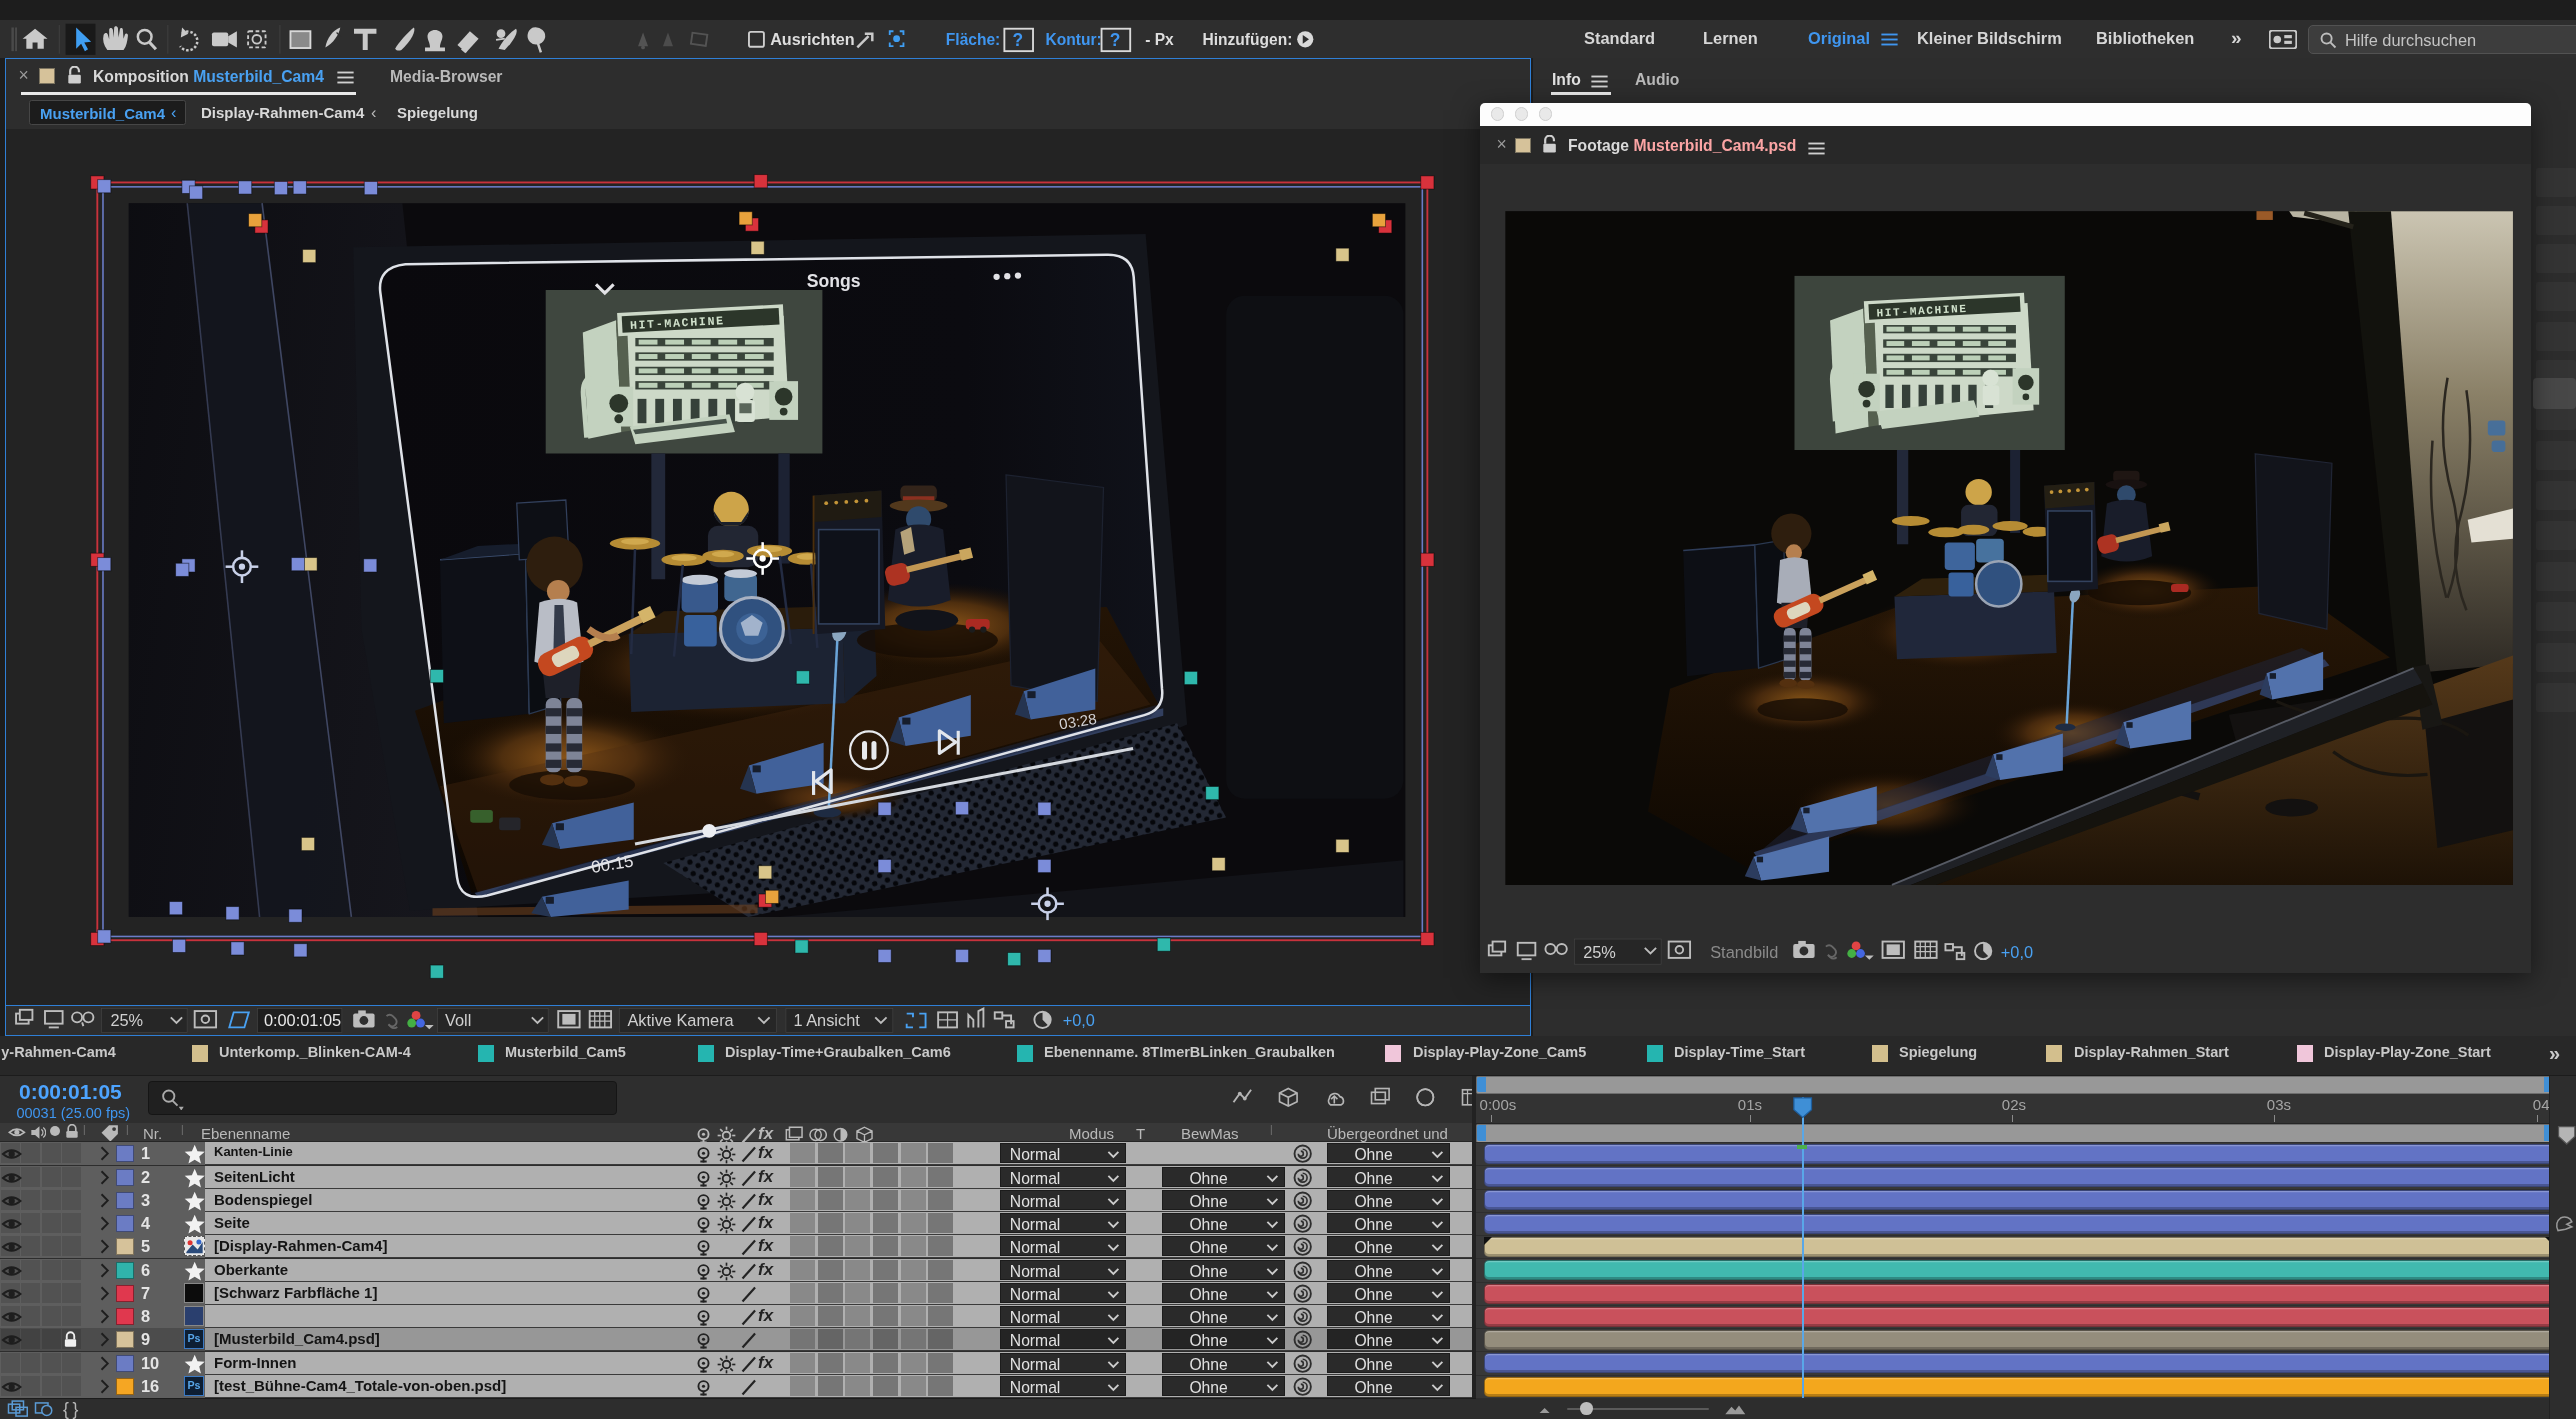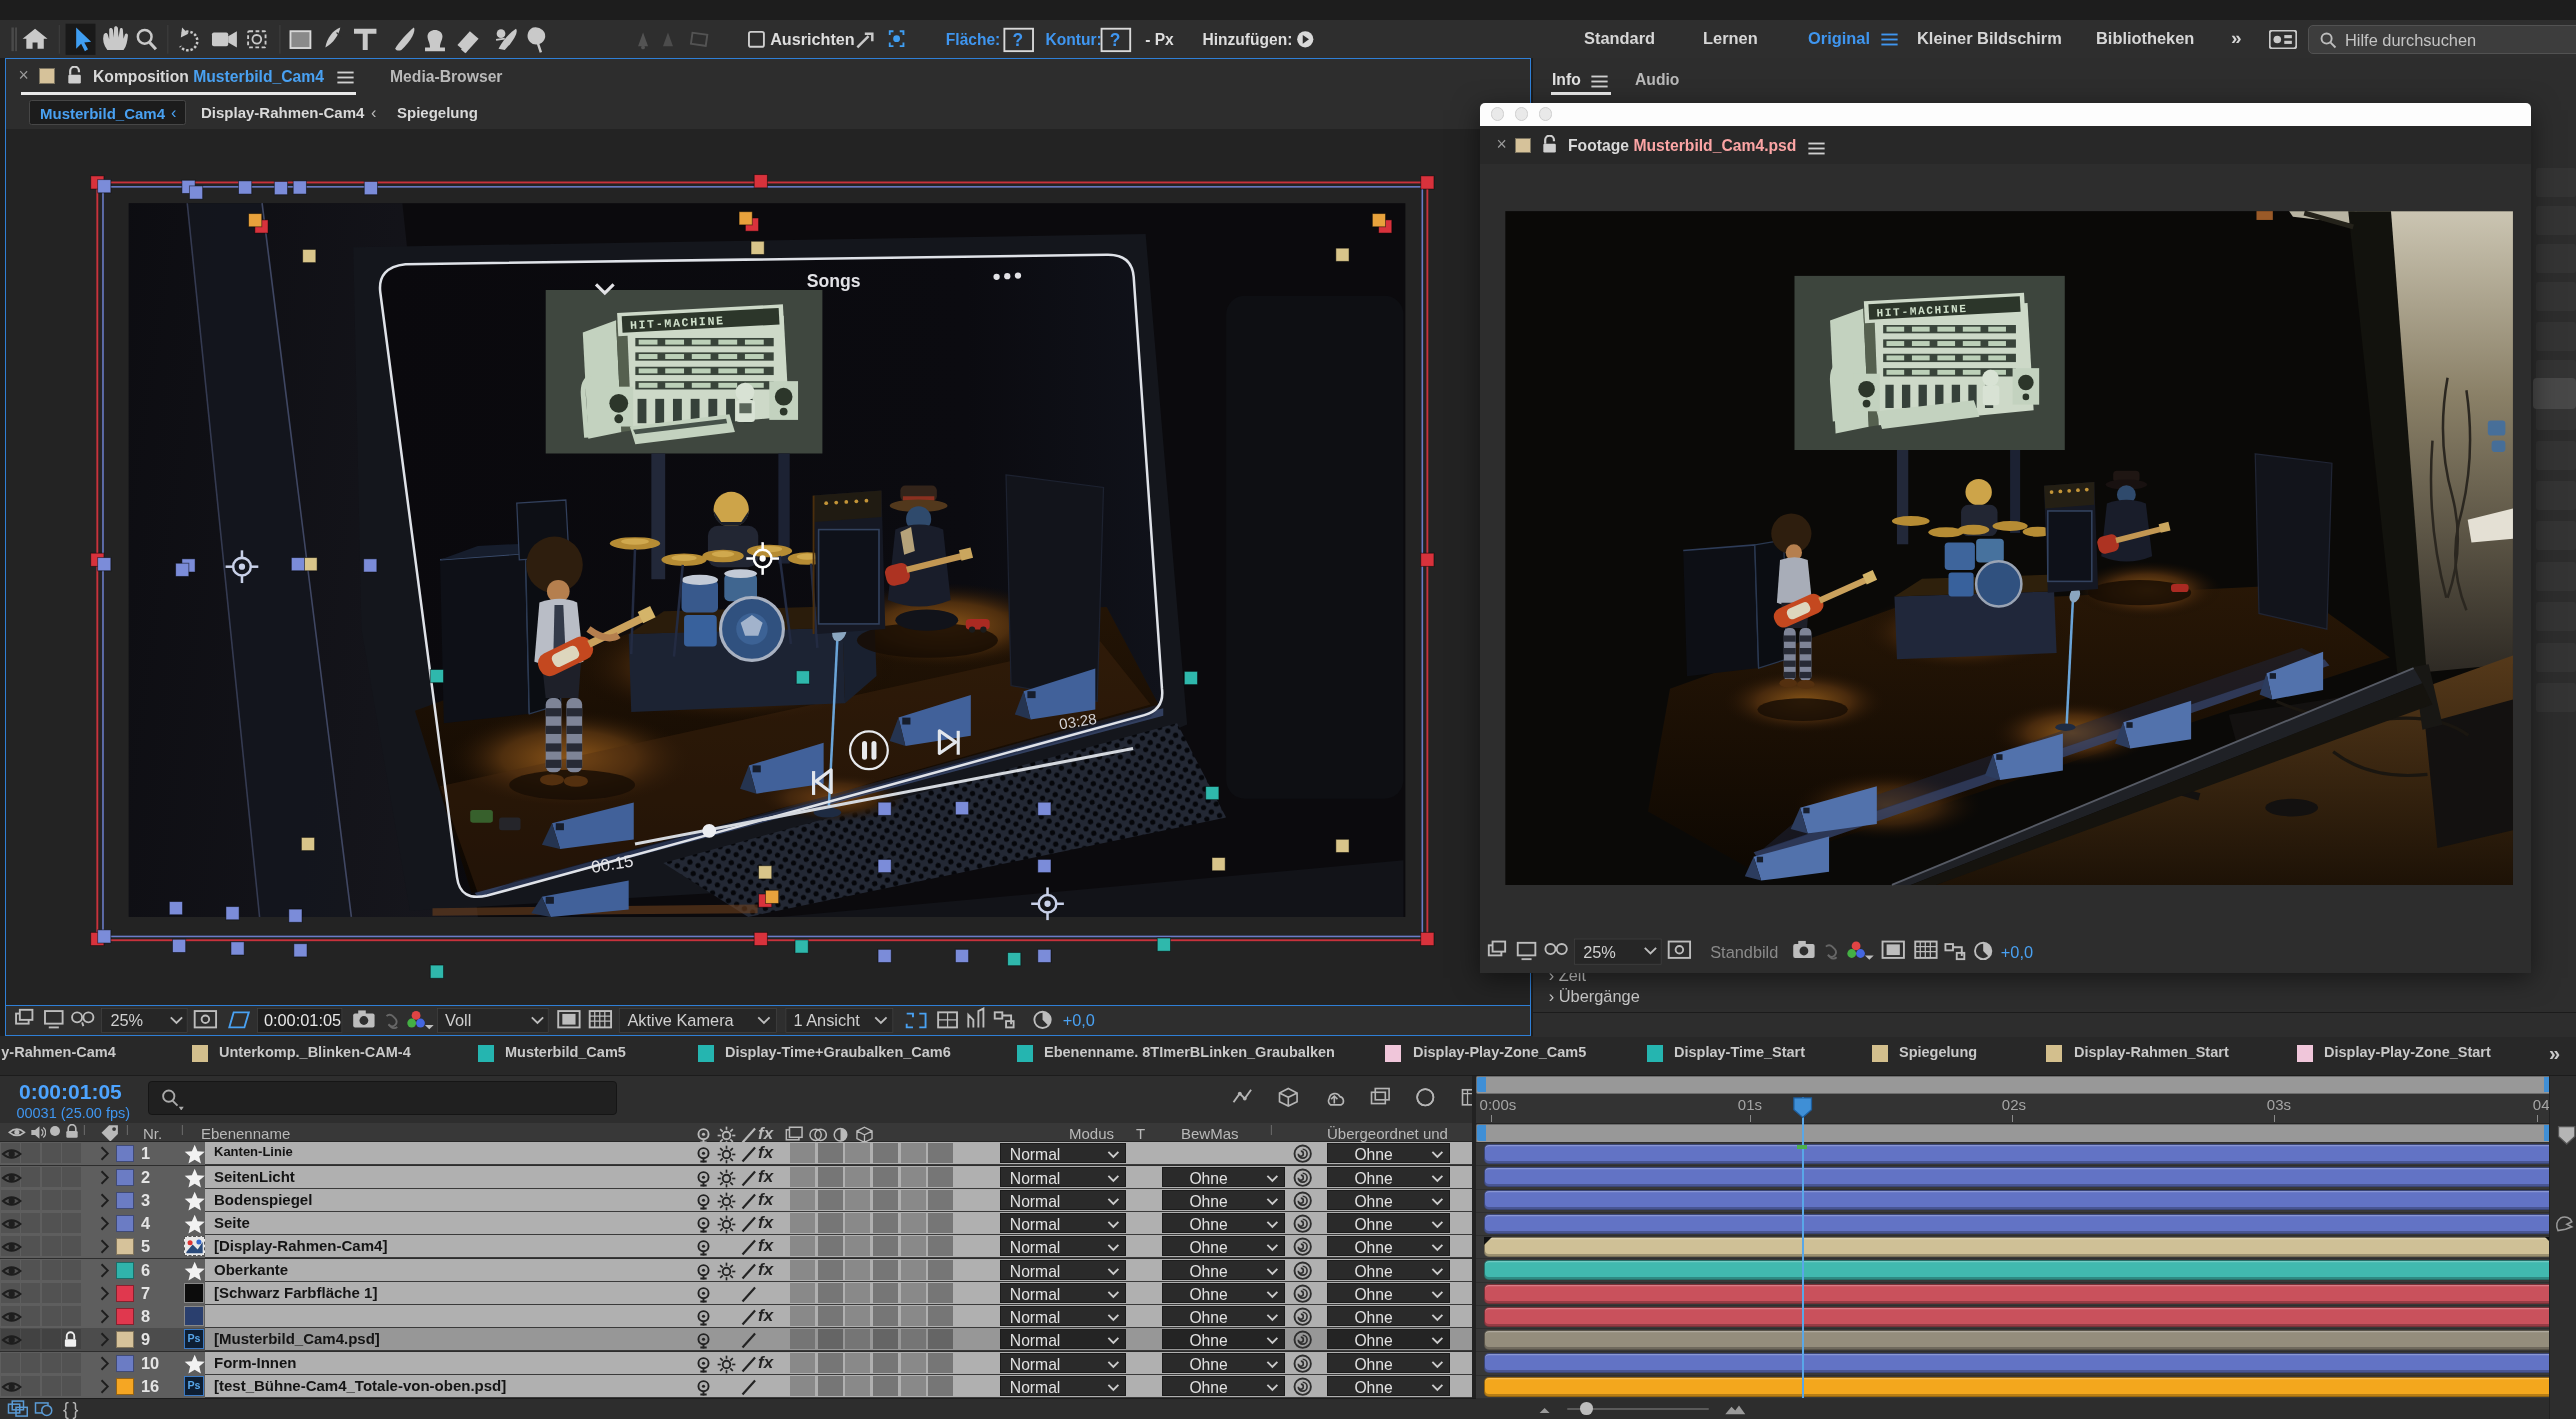--- a/index.html
+++ b/index.html
@@ -871,25 +871,20 @@
 <g>
         <polygon points="3604,1070 3694,1036 3694,1097 3613,1112" fill="#5272ac"></polygon>
         <polygon points="3604,1070 3613,1112 3593,1104" fill="#2c3c5e"></polygon>
         <rect x="3609" y="1070" width="10" height="9" fill="#161d2c"></rect>
       </g>
 <polygon points="3008,1407 3838,1062 3852,1086 3038,1407" fill="#1f2126"></polygon>
 <line x1="3008" y1="1407" x2="3838" y2="1062" stroke="#565a64" stroke-width="3"></line>
 <polygon points="3038,1407 3852,1086 3868,1120 3078,1407" fill="#15130e"></polygon>
 </svg>
 
-  <div class="abs" style="z-index:1;left:1533px;top:973px;width:1043px;height:64px;background:#2d2d2d;">
-    <div class="abs" style="left:15.7px;top:-7.5px;color:#c9c9c9;font-size:16.4px;">› Zeit</div>
-    <div class="abs" style="left:15.7px;top:14px;color:#c9c9c9;font-size:16.4px;">› Übergänge</div>
-    <div class="abs" style="left:0;top:39px;width:1043px;height:1.3px;background:#1b1b1b;"></div>
-  </div>
 
   <div class="abs" style="left:0;top:1036px;width:2576px;height:383px;background:#2d2d2d;">
 <div class="abs" style="left:0;top:0;width:2576px;height:40px;background:#282828;border-bottom:0.6px solid #1c1c1c;">
 <div class="abs" style="left:1.3px;top:7.5px;font-size:14.5px;font-weight:bold;color:#c9c9c9;white-space:nowrap;">y-Rahmen-Cam4</div>
 <div class="abs" style="left:192px;top:9.4px;width:16.4px;height:16.4px;background:#d3bf8d;"></div>
 <div class="abs" style="left:219px;top:7.5px;font-size:14.5px;font-weight:bold;color:#c9c9c9;white-space:nowrap;">Unterkomp._Blinken-CAM-4</div>
 <div class="abs" style="left:478px;top:9.4px;width:16.4px;height:16.4px;background:#25b5b0;"></div>
 <div class="abs" style="left:505px;top:7.5px;font-size:14.5px;font-weight:bold;color:#c9c9c9;white-space:nowrap;">Musterbild_Cam5</div>
 <div class="abs" style="left:698px;top:9.4px;width:16.4px;height:16.4px;background:#25b5b0;"></div>
 <div class="abs" style="left:725px;top:7.5px;font-size:14.5px;font-weight:bold;color:#c9c9c9;white-space:nowrap;">Display-Time+Graubalken_Cam6</div>

